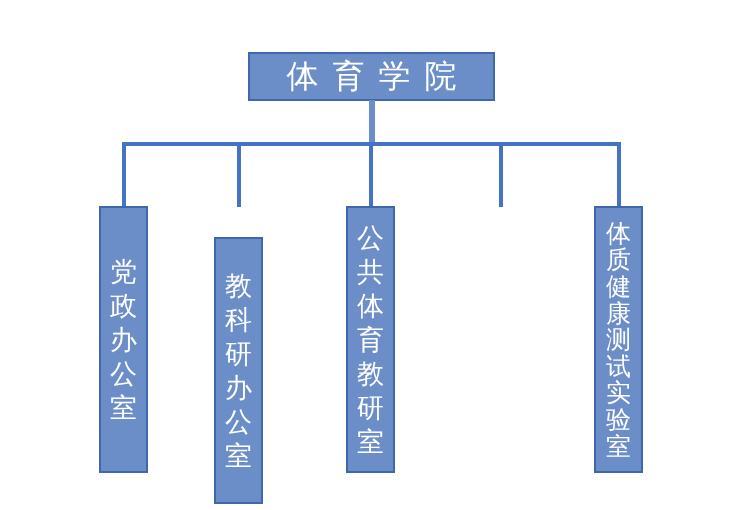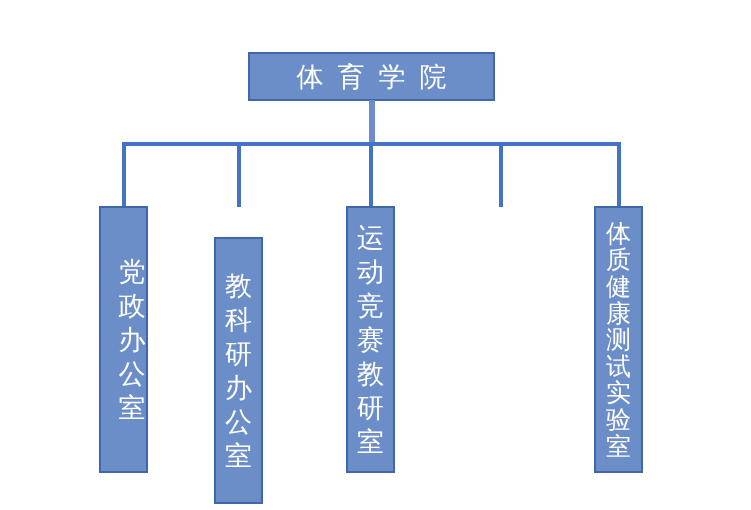--- a/index.html
+++ b/index.html
@@ -27,21 +27,21 @@
     display: flex;
     align-items: center;
     justify-content: center;
   }
   .root {
     left: 248px; top: 52px;
     width: 247px; height: 49px;
   }
   .h-text {
     color: var(--text);
-    font-size: 27px;
+    font-size: 32px;
     letter-spacing: 14px;
     margin-right: -14px;
     white-space: nowrap;
   }
   .stem {
     position: absolute;
     left: 368.5px; top: 100px;
     width: 6px; height: 44px;
     background: var(--stem);
   }
@@ -59,21 +59,21 @@
   }
   .d1 { left: 121.5px; }
   .d2 { left: 236.5px; }
   .d3 { left: 368.5px; }
   .d4 { left: 498.5px; }
   .d5 { left: 616.5px; }
   .dept {
     top: 206px;
     width: 49px; height: 267px;
   }
-  .b1 { left: 99px; justify-content: flex-end; }
+  .b1 { left: 99px; }
   .b2 { left: 214px; margin-top: 31px; }
   .b3 { left: 346px; }
   .b4 { left: 476px; }
   .b5 { left: 594px; }
   .v-text {
     display: block;
     width: 28px;
     color: var(--text);
     font-size: 27px;
     line-height: 34px;
@@ -106,21 +106,21 @@
 
   <div class="box dept b1">
     <span class="v-text">党政办公室</span>
   </div>
 
   <div class="box dept b2">
     <span class="v-text">教科研办公室</span>
   </div>
 
   <div class="box dept b3">
-    <span class="v-text">运动竞赛教研室</span>
+    <span class="v-text">公共体育教研室</span>
   </div>
 
 
   <div class="box dept b5">
     <span class="v-text">体质健康测试实验室</span>
   </div>
 
 </div>
 
 </body></html>

